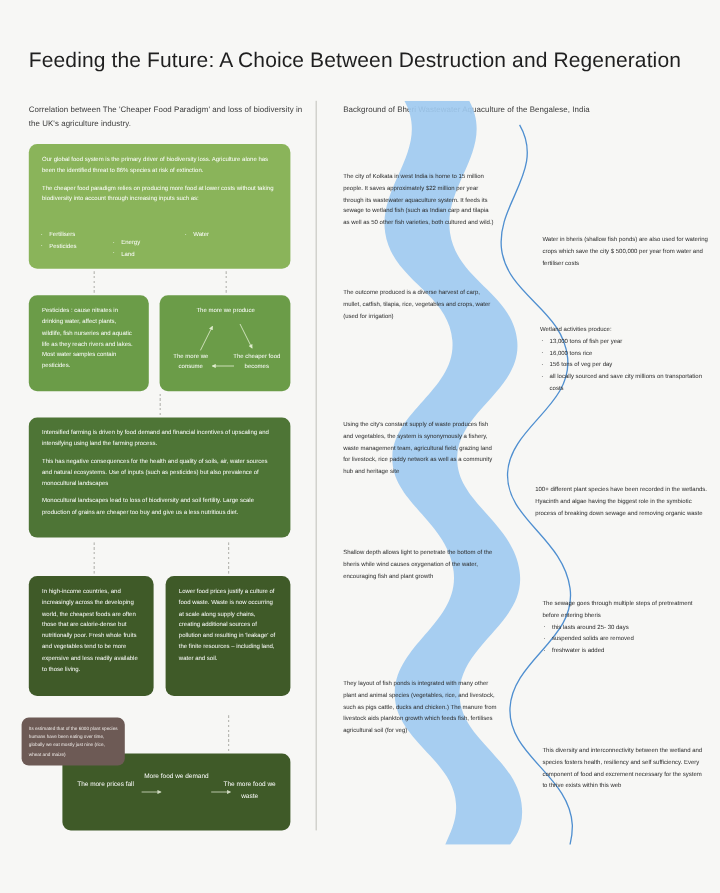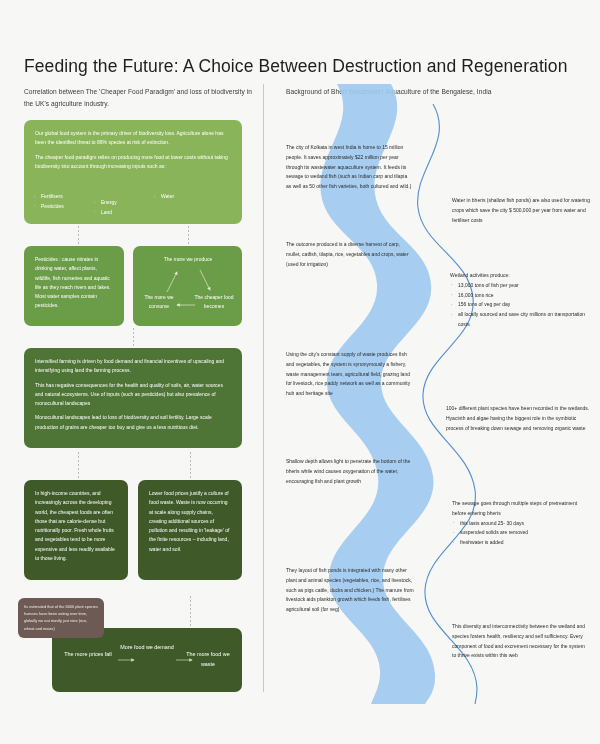--- a/index.html
+++ b/index.html
@@ -24,21 +24,20 @@
   
   .poster-title {
     position: absolute;
     left: 24px;
     top: 40px;
     font-size: 17.5px;
     font-weight: 400;
     letter-spacing: 0.1px;
     color: #1f1f1f;
     white-space: nowrap;
-    margin-top: 16px;
   }
   
   .col-header {
     position: absolute;
     font-size: 6.6px;
     line-height: 1.75;
     color: #3a3a3a;
     letter-spacing: 0.05px;
   }
   #header-left  { left: 24px;  top: 86px; width: 230px; }

